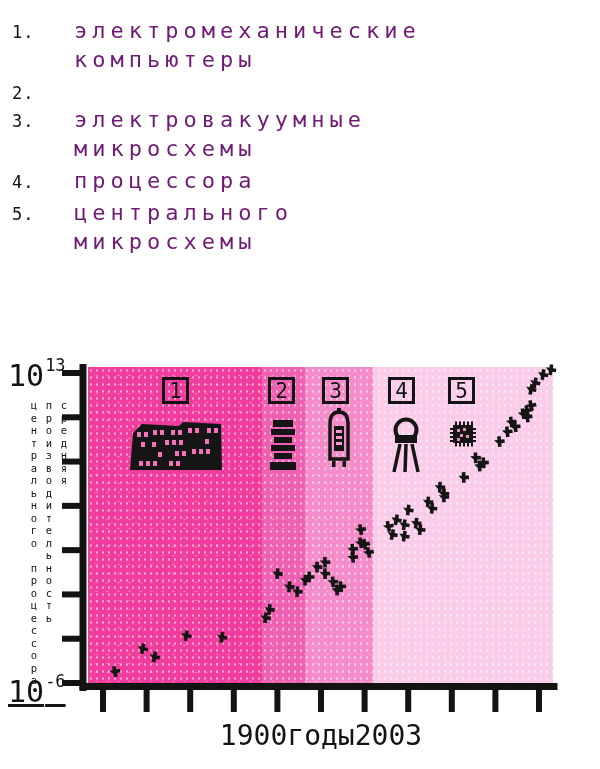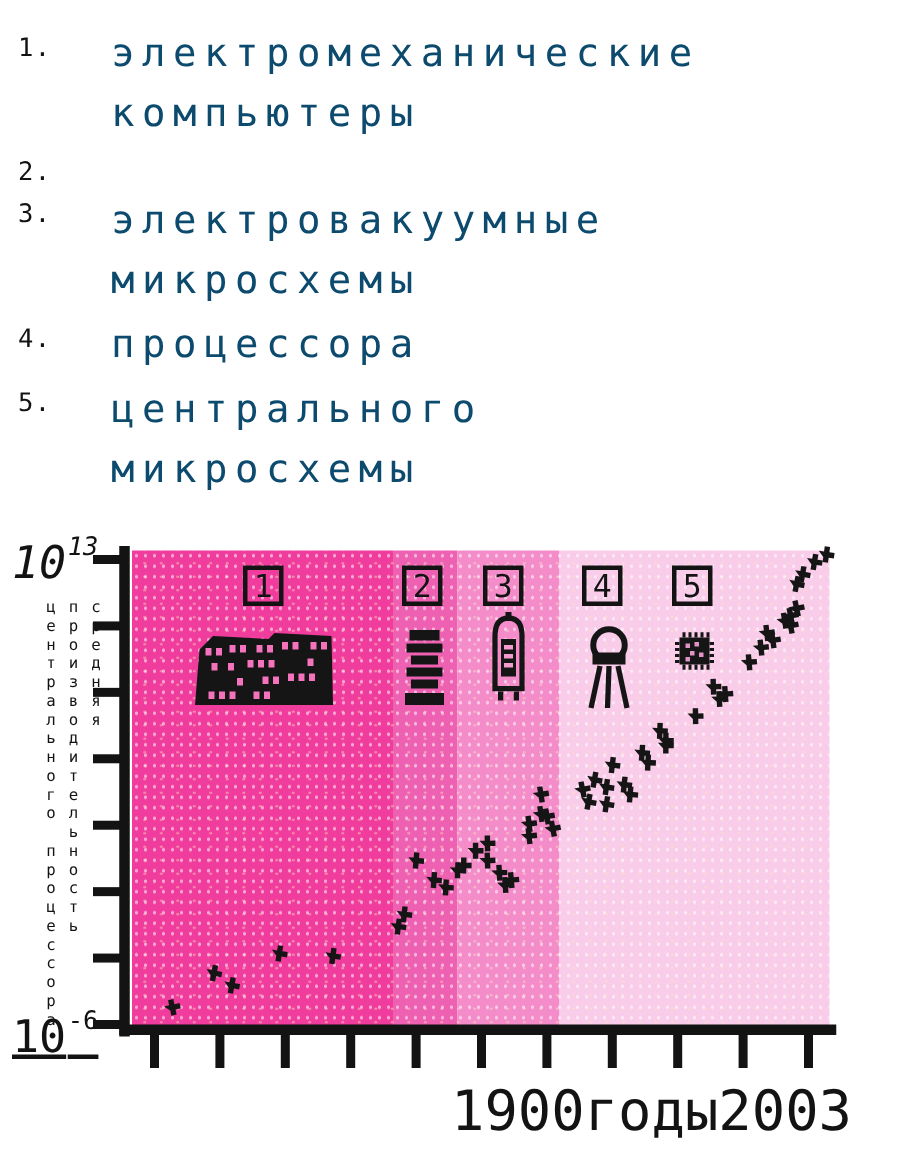--- a/index.html
+++ b/index.html
@@ -4,50 +4,50 @@
 <style>
   html,body{margin:0;padding:0;background:#fff;}
   .page{position:relative;width:600px;height:769px;background:#ffffff;overflow:hidden;
         font-family:"DejaVu Sans Mono", monospace;color:#131313;}
 
   
   .legend{position:absolute;top:16px;left:12px;right:25px;list-style:none;margin:0;padding:0;}
   .legend li{display:flex;align-items:flex-start;margin:0 0 3px 0;}
   .legend .num{width:62px;flex:0 0 62px;font-size:17px;line-height:17px;padding-top:8px;
                letter-spacing:1px;color:#131313;}
-  .legend .txt{flex:1;font-size:26px;line-height:40px;letter-spacing:5px;word-spacing:14px;
-               white-space:pre-line;color:#0c4a6e;}
+  .legend .txt{flex:1;font-size:22px;line-height:29px;letter-spacing:5px;word-spacing:14px;
+               white-space:pre-line;color:#701a75;}
 
   
   .chart{position:absolute;left:0;top:0;width:600px;height:769px;}
   #bands{position:absolute;left:0;top:0;width:600px;height:769px;}
   .band{position:absolute;top:367px;height:317px;}
   .grain{position:absolute;left:88px;top:367px;width:465px;height:317px;pointer-events:none;
          background-image:
            radial-gradient(rgba(255,255,255,0.55) 0.8px, rgba(255,255,255,0) 1.3px),
            radial-gradient(rgba(255,226,190,0.45) 0.8px, rgba(255,226,190,0) 1.3px);
          background-size:6px 7px, 11px 9px;
          background-position:0 0, 3px 4px;}
   #plot{position:absolute;left:0;top:0;}
 
   
   .pow{position:absolute;font-size:30px;line-height:30px;color:#131313;}
   .pow sup{font-size:17px;position:relative;top:-4px;left:1px;letter-spacing:0;}
-  .pow-top{left:8px;top:354px;font-style:italic;}
+  .pow-top{left:8px;top:354px;}
   .pow-bottom{left:8px;top:670px;text-decoration:underline;}
 
   
   .ytitle{position:absolute;left:26px;top:399px;height:300px;
           writing-mode:vertical-rl;text-orientation:upright;
           font-size:10.5px;line-height:15px;letter-spacing:0.5px;
           white-space:pre-line;color:#131313;}
 
   
   .xlabels{position:absolute;left:74px;top:719px;width:494px;display:flex;
-           justify-content:flex-end;font-size:37px;color:#131313;}
+           justify-content:center;font-size:28px;color:#131313;}
 
   
   .numbox{position:absolute;top:377px;width:27px;height:27px;box-sizing:border-box;
           border:3px solid #131313;display:flex;align-items:center;justify-content:center;
           font-size:21px;color:#131313;}
   #nb1{left:162px;} #nb2{left:268px;} #nb3{left:322px;} #nb4{left:388px;} #nb5{left:448px;}
 
   
   .icon{position:absolute;}
   #ic1{left:127px;top:419px;} #ic2{left:268px;top:420px;} #ic3{left:325px;top:408px;}

